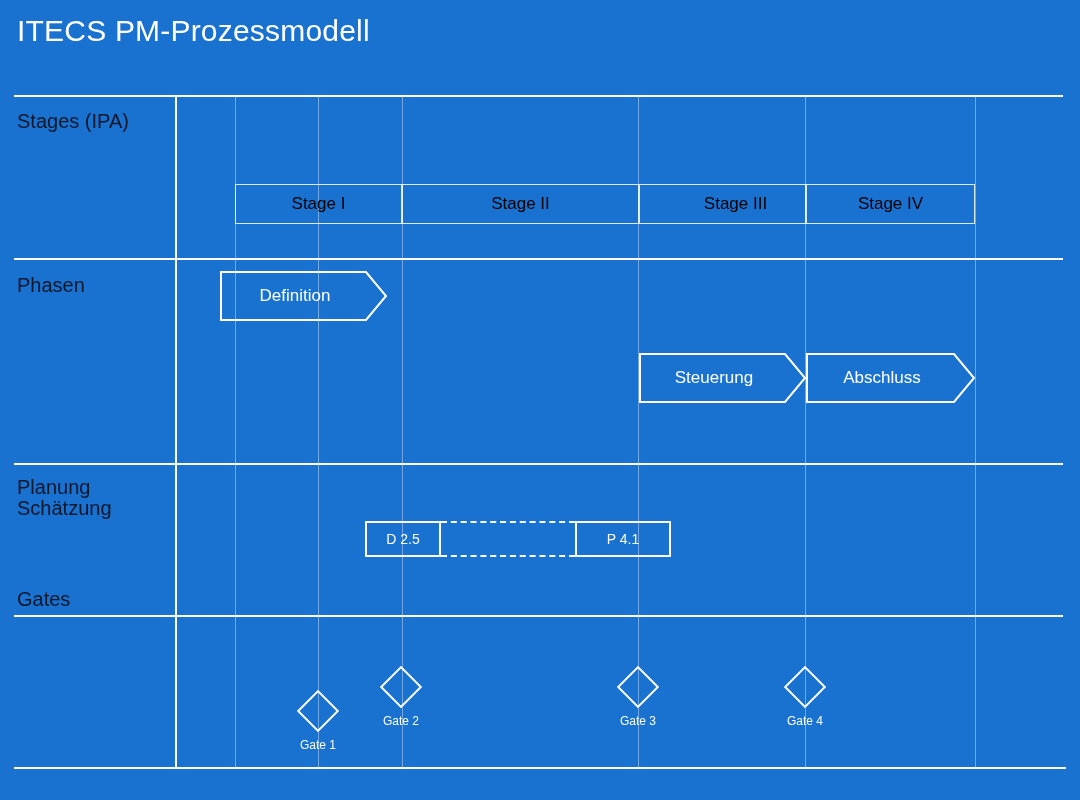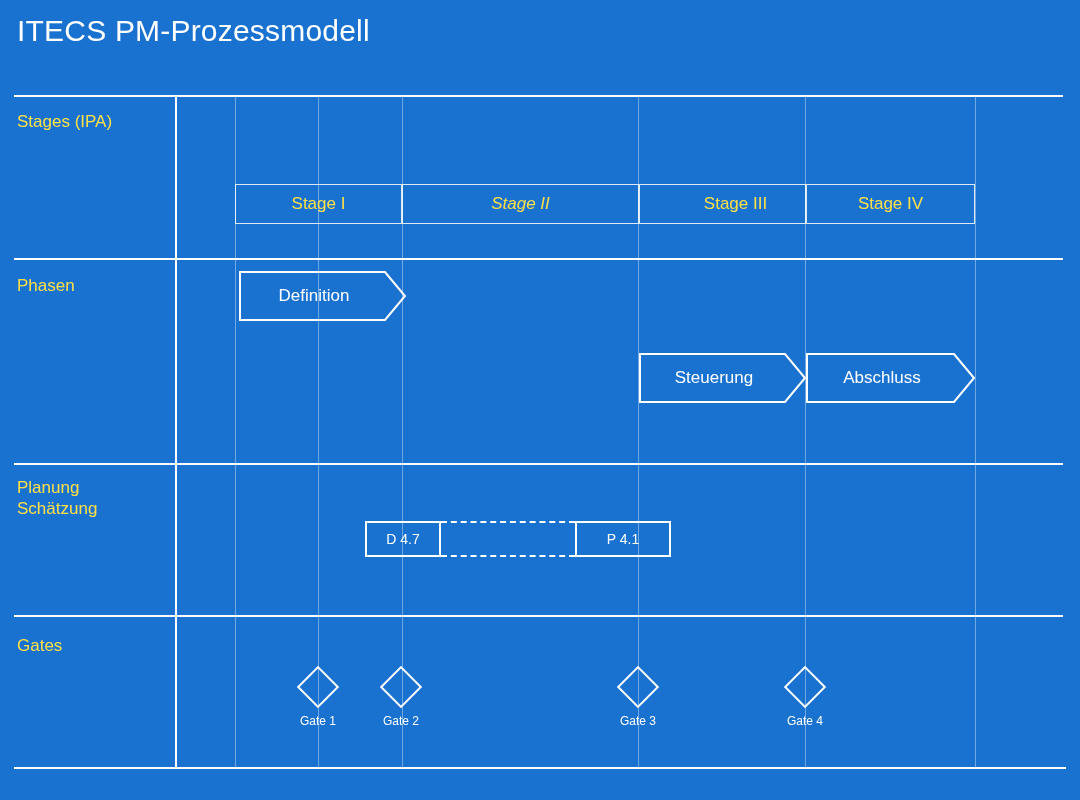--- a/index.html
+++ b/index.html
@@ -42,37 +42,37 @@
   }
   .vgrid {
     position: absolute;
     width: 1px;
     background: rgba(255,255,255,0.38);
   }
 
   
   .row-label {
     position: absolute;
-    font-size: 17px;
+    font-size: 20px;
     line-height: 21px;
-    color: #fde047;
+    color: #0f172a;
     white-space: pre-line;
   }
 
   
   .stage-box {
     position: absolute;
     height: 40px;
     border: 1px solid rgba(255,255,255,0.85);
     box-sizing: border-box;
     display: flex;
     align-items: center;
     justify-content: center;
     font-size: 17px;
-    color: #fde047;
+    color: #000000;
   }
 
   
   .chevron-wrap {
     position: absolute;
     height: 50px;
   }
   .chevron-wrap svg { display: block; overflow: visible; }
   .chevron-wrap .chev-label {
     position: absolute;
@@ -146,28 +146,28 @@
   <div class="vgrid" style="left:318px; top:95px; height:673px;"></div>
   <div class="vgrid" style="left:402px; top:95px; height:673px;"></div>
   <div class="vgrid" style="left:638px; top:95px; height:673px;"></div>
   <div class="vgrid" style="left:805px; top:95px; height:673px;"></div>
   <div class="vgrid" style="left:975px; top:95px; height:673px;"></div>
 
   <div class="row-label" style="left:17px; top:111px;">Stages (IPA)</div>
   <div class="row-label" style="left:17px; top:275px;">Phasen</div>
   <div class="row-label" style="left:17px; top:477px;">Planung
 Schätzung</div>
-  <div class="row-label" style="left:17px; top:635px;">Gates</div>
+  <div class="row-label" style="left:17px; top:589px;">Gates</div>
 
   <div class="stage-box" style="left:235px; top:184px; width:167px;">Stage I</div>
-  <div class="stage-box" style="left:402px; top:184px; width:237px;font-style:italic;">Stage II</div>
+  <div class="stage-box" style="left:402px; top:184px; width:237px;">Stage II</div>
   <div class="stage-box" style="left:639px; top:184px; width:167px;padding-left:26px;">Stage III</div>
   <div class="stage-box" style="left:806px; top:184px; width:169px;">Stage IV</div>
 
-  <div class="chevron-wrap" style="left:239px; top:271px; width:194px;">
+  <div class="chevron-wrap" style="left:220px; top:271px; width:194px;">
     <svg width="167" height="50" viewBox="0 0 167 50" preserveAspectRatio="none">
       <polygon points="1,1 146,1 166,25 146,49 1,49" fill="none" stroke="#ffffff" stroke-width="2"></polygon>
     </svg>
     <div class="chev-label" style="left:0; width:150px;">Definition</div>
   </div>
 
 
   <div class="chevron-wrap" style="left:639px; top:353px; width:167px;">
     <svg width="167" height="50" viewBox="0 0 167 50" preserveAspectRatio="none">
       <polygon points="1,1 146,1 166,25 146,49 1,49" fill="none" stroke="#ffffff" stroke-width="2"></polygon>
@@ -176,24 +176,24 @@
   </div>
 
   <div class="chevron-wrap" style="left:806px; top:353px; width:169px;">
     <svg width="169" height="50" viewBox="0 0 169 50" preserveAspectRatio="none">
       <polygon points="1,1 148,1 168,25 148,49 1,49" fill="none" stroke="#ffffff" stroke-width="2"></polygon>
     </svg>
     <div class="chev-label" style="left:0; width:152px;">Abschluss</div>
   </div>
 
   <div class="cost-link" style="left:441px; top:521px; width:134px;"></div>
-  <div class="cost-box" style="left:365px; top:521px; width:76px;">D 4.7</div>
+  <div class="cost-box" style="left:365px; top:521px; width:76px;">D 2.5</div>
   <div class="cost-box" style="left:575px; top:521px; width:96px;">P 4.1</div>
 
-  <div class="gate" style="left:283px; top:672px;">
+  <div class="gate" style="left:283px; top:696px;">
     <div class="diamond"></div>
     <div class="gate-label">Gate 1</div>
   </div>
   <div class="gate" style="left:366px; top:672px;">
     <div class="diamond"></div>
     <div class="gate-label">Gate 2</div>
   </div>
   <div class="gate" style="left:603px; top:672px;">
     <div class="diamond"></div>
     <div class="gate-label">Gate 3</div>

